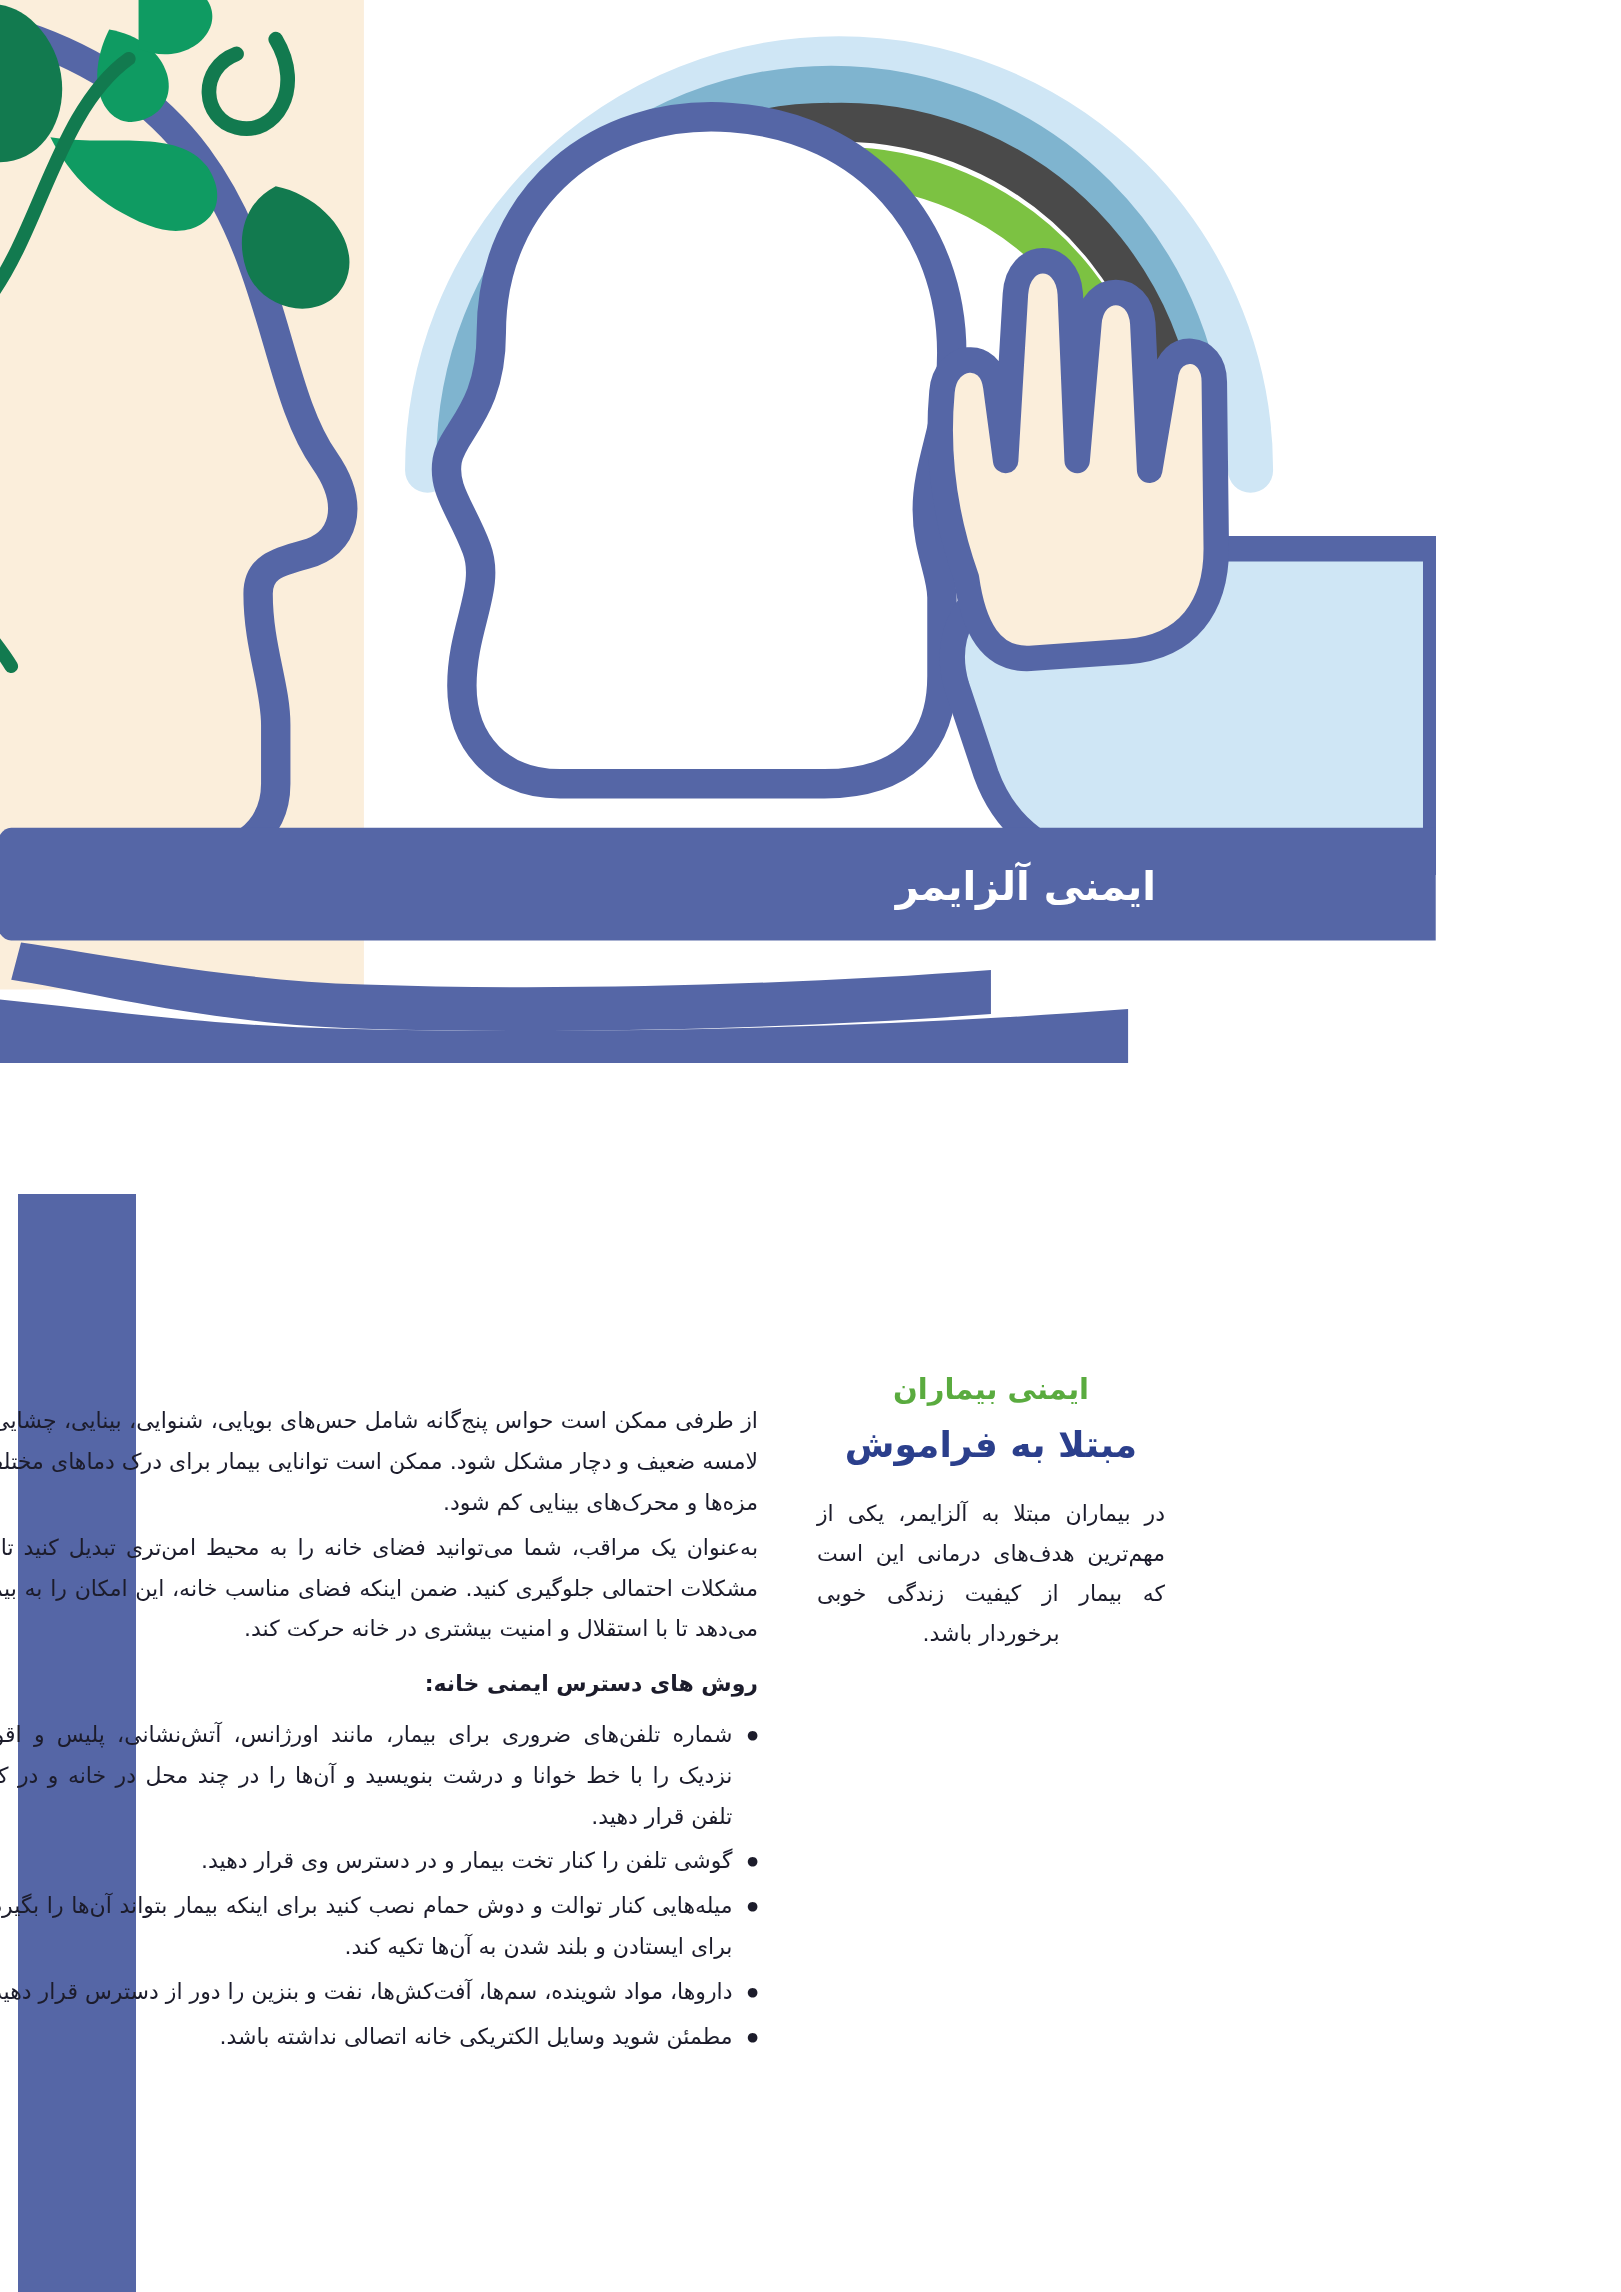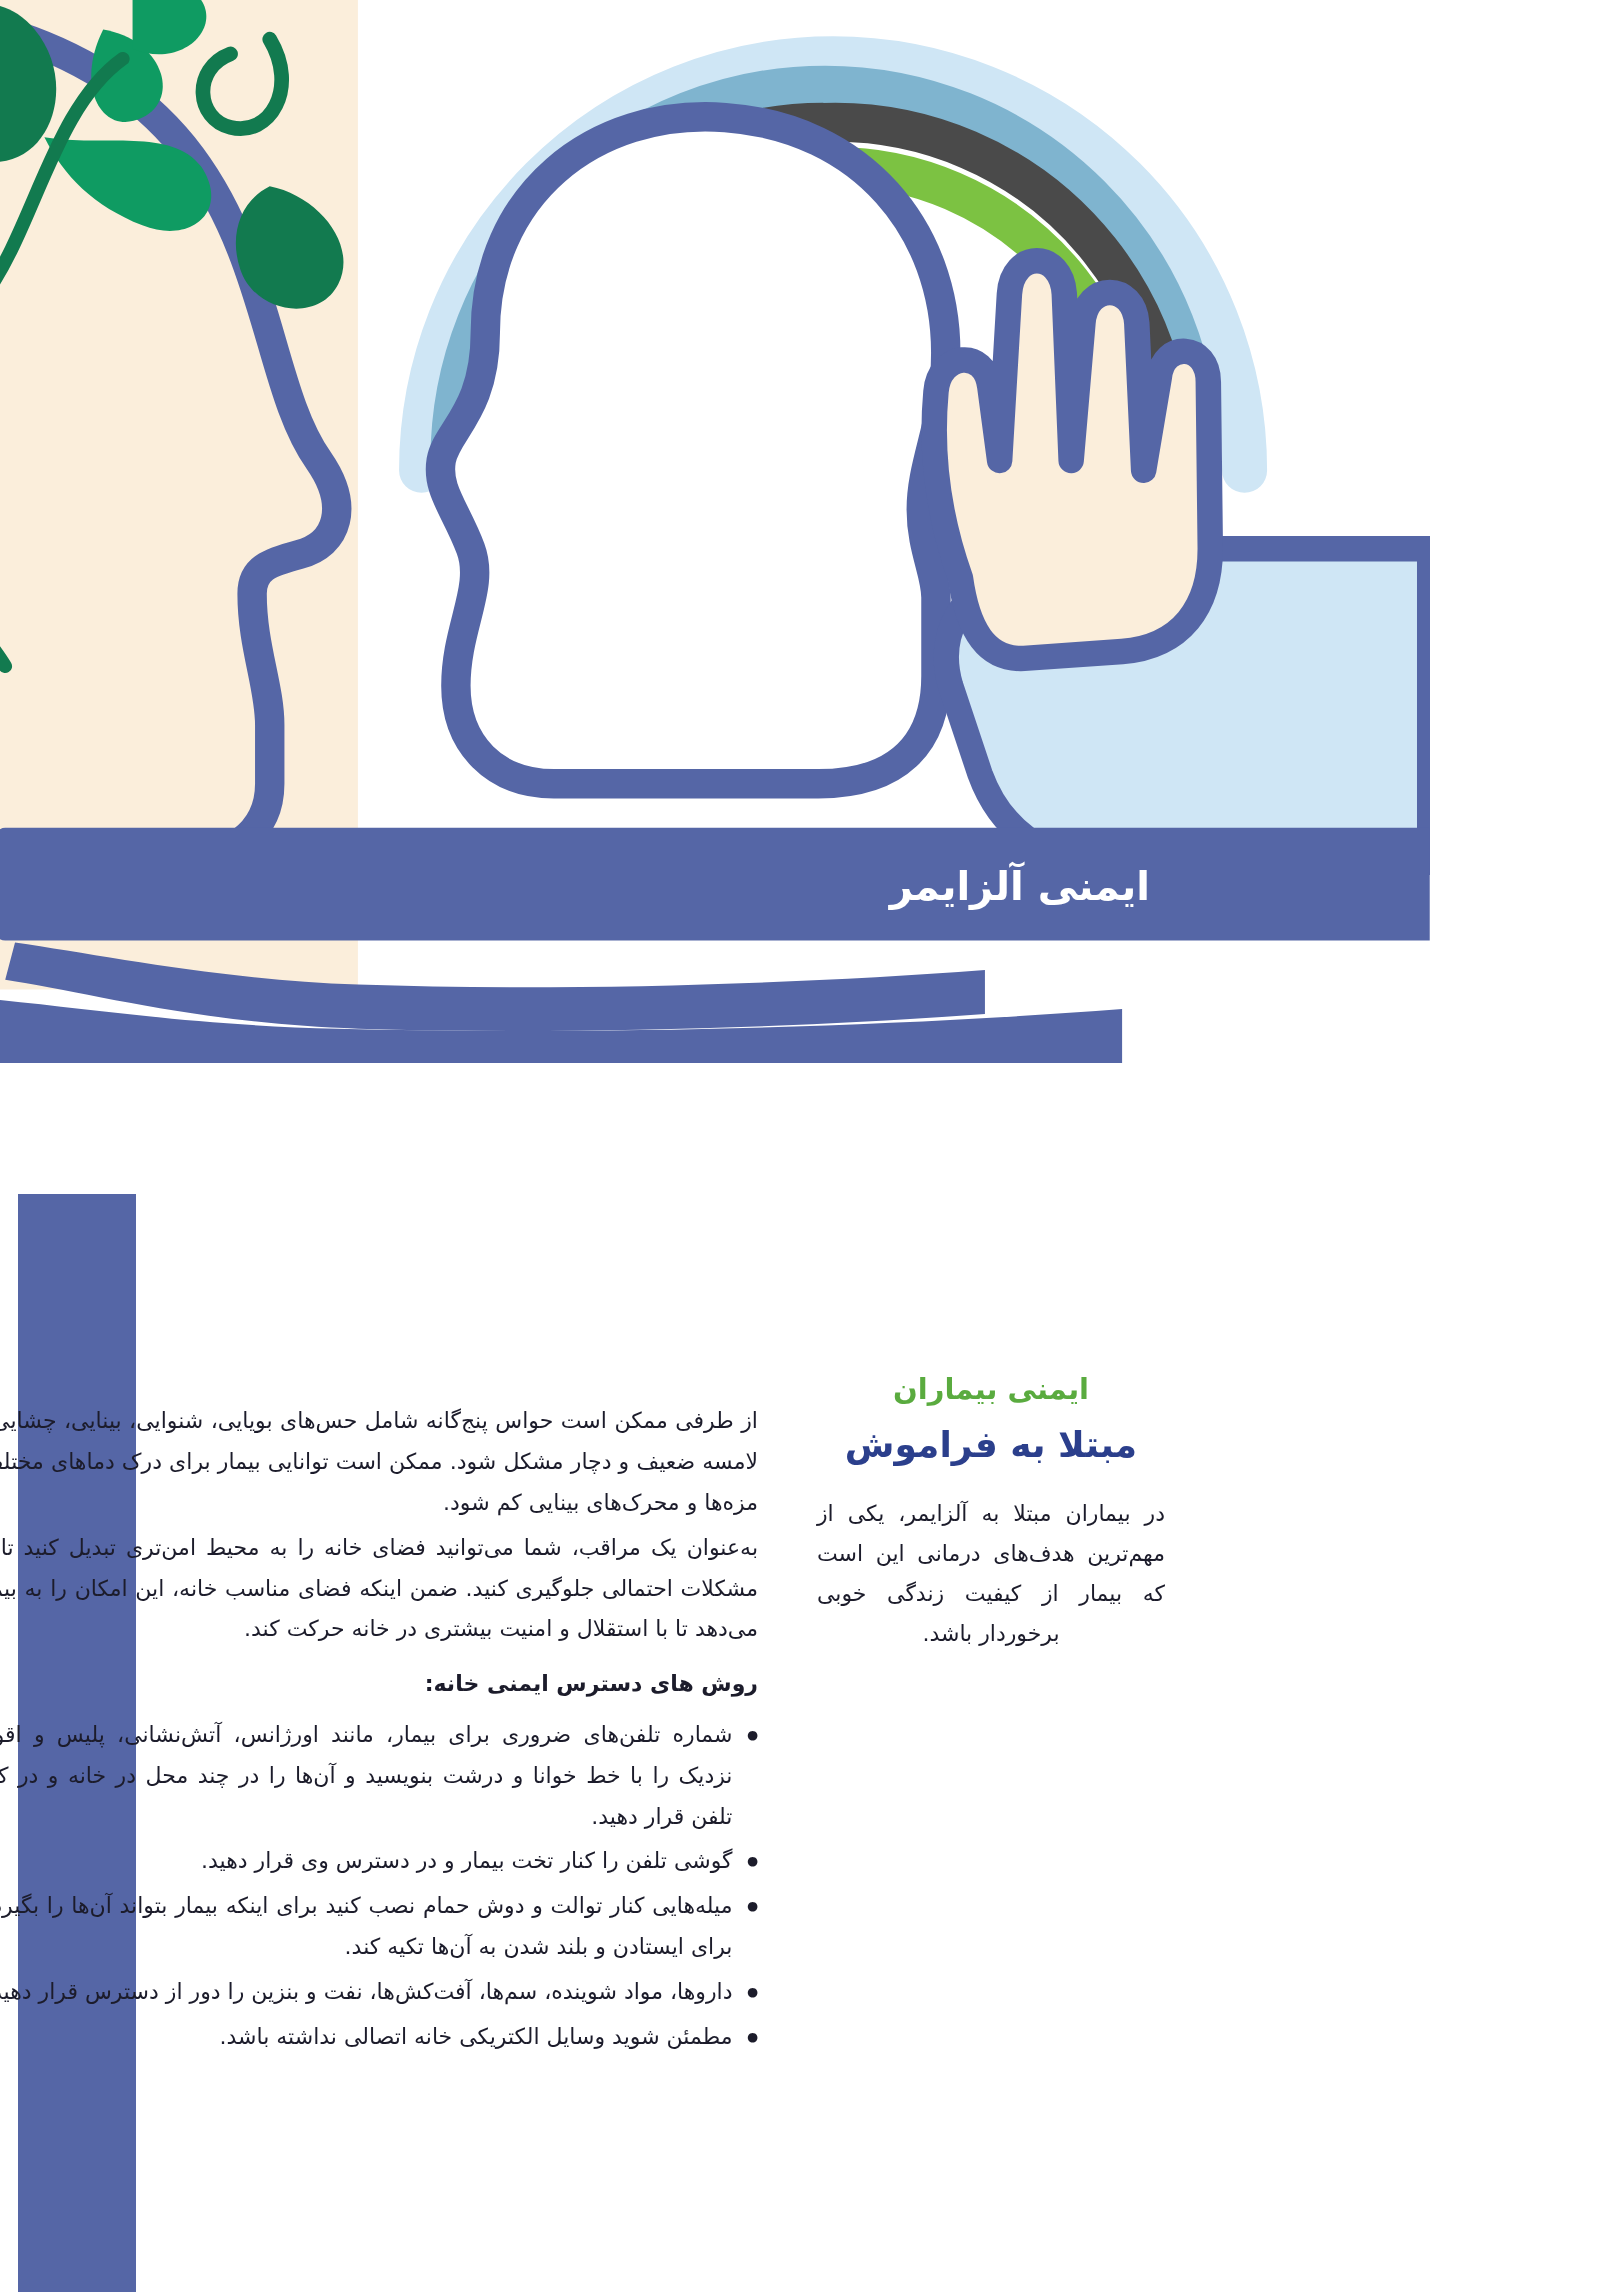--- a/index.html
+++ b/index.html
@@ -11,21 +11,21 @@
     width: 1621px;
     height: 2293px;
     position: relative;
     font-family: "DejaVu Sans", "Liberation Sans", sans-serif;
     overflow: hidden;
   }
 
   
   .hero {
     position: absolute;
-    left: 0;
+    left: 6px;
     top: 0;
     width: 1430px;
     height: 1063px;
   }
   .hero svg { display: block; }
 
   .hero-title {
     position: absolute;
     right: 280px;
     top: 863px;

